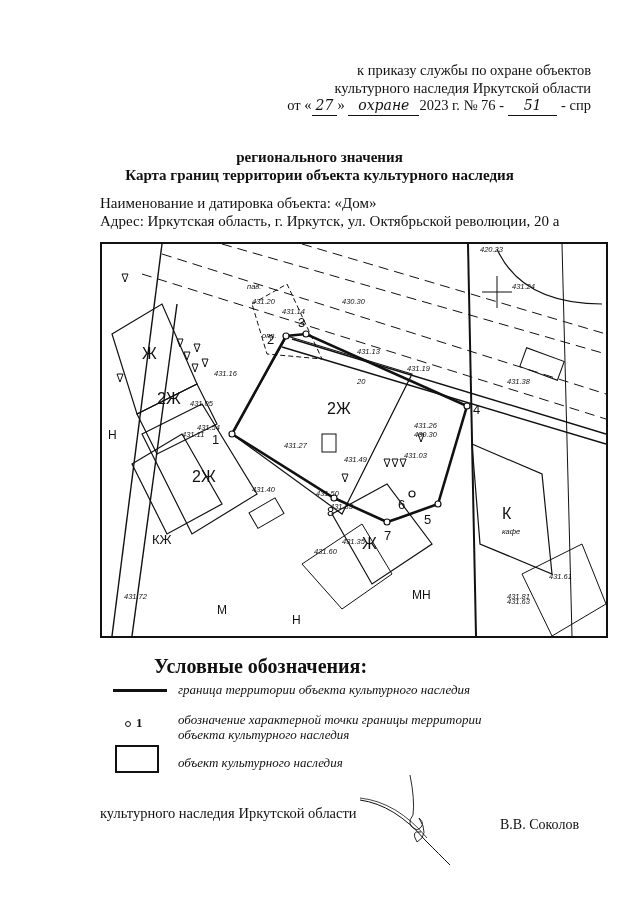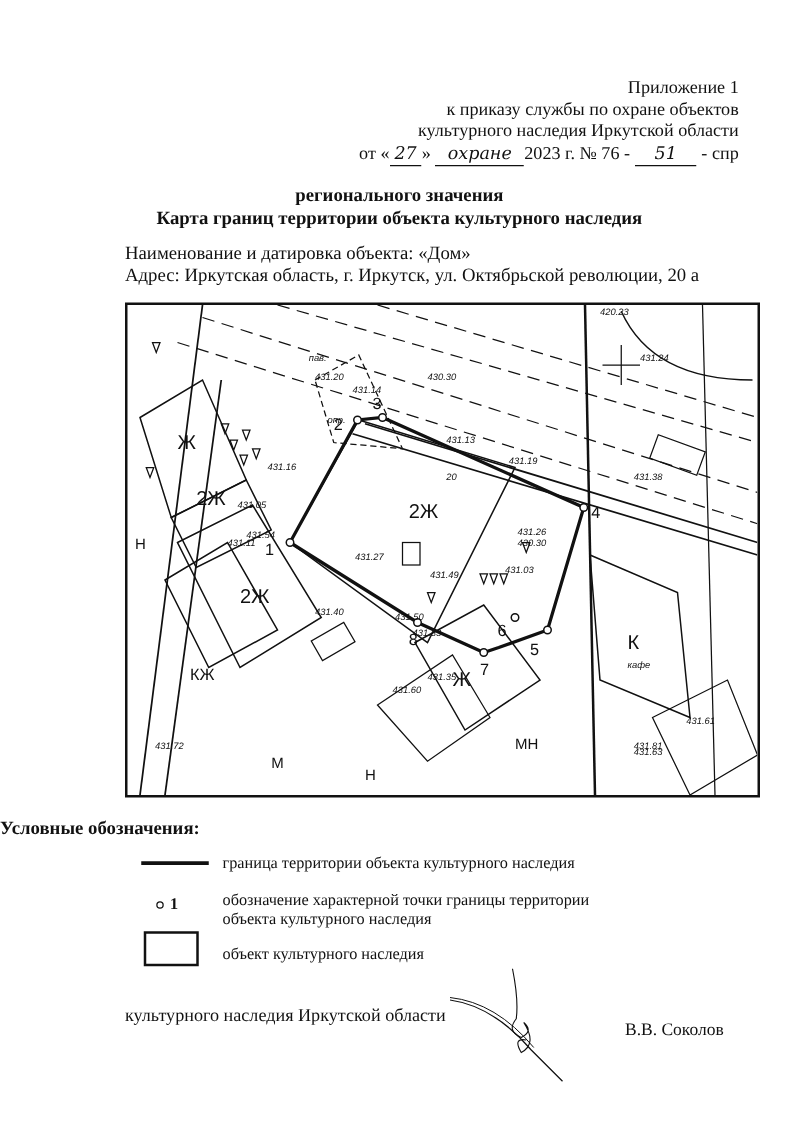--- a/index.html
+++ b/index.html
@@ -6,34 +6,33 @@
   body { width: 639px; height: 905px; position: relative; overflow: hidden;
          font-family: "Liberation Serif", "DejaVu Serif", serif; color: #111; }
   .abs { position: absolute; }
   .appendix { right: 48px; top: 62px; text-align: right; font-size: 14.5px; line-height: 17.5px; }
   .appendix .hand { font-family: "DejaVu Serif", serif; font-style: italic; font-size: 14px;
                     border-bottom: 1px solid #111; display: inline-block; padding: 0 4px; }
   .title { left: 0; width: 639px; top: 148px; text-align: center; font-weight: bold; font-size: 15px; line-height: 18px; }
   .objinfo { left: 100px; top: 194px; font-size: 15px; line-height: 18px; }
   .objinfo b { font-weight: normal; }
   .map { left: 100px; top: 242px; width: 508px; height: 396px; border: 2px solid #111; box-sizing: border-box; background: #fff; overflow: hidden; }
-  .legend-title { left: 0; width: 521px; top: 655px; text-align: left; font-weight: bold; font-size: 15px; }
+  .legend-title { left: 0; width: 521px; top: 655px; text-align: center; font-weight: bold; font-size: 20px; }
   .leg-line { left: 113px; top: 689px; width: 54px; height: 3px; background: #111; }
-  .leg-text { left: 178px; font-size: 13px; line-height: 15px; }
+  .leg-text { left: 178px; font-size: 13px; line-height: 15px; font-style: italic; }
   .leg-point { left: 125px; top: 715px; font-size: 13px; font-weight: bold; }
   .leg-point .dot { display: inline-block; width: 4px; height: 4px; border: 1.5px solid #111; border-radius: 50%; vertical-align: middle; margin-right: 5px; }
   .leg-box { left: 115px; top: 745px; width: 44px; height: 28px; border: 2px solid #111; box-sizing: border-box; }
   .sign { left: 100px; top: 805px; font-size: 14.5px; line-height: 17.5px; }
   .signer { right: 60px; top: 817px; font-size: 14px; }
 </style>
 </head>
 <body>
 
 <div class="abs appendix">
-  <div>Приложение 1</div>
   <div>к приказу службы по охране объектов</div>
   <div>культурного наследия Иркутской области</div>
   <div>
     <span>от «</span><span class="hand">27</span><span>»</span>
     <span class="hand" style="padding:0 10px;">охране</span><span>2023 г. № 76 -</span>
     <span class="hand" style="padding:0 16px;">51</span>
     <span>- спр</span>
   </div>
 </div>
 

